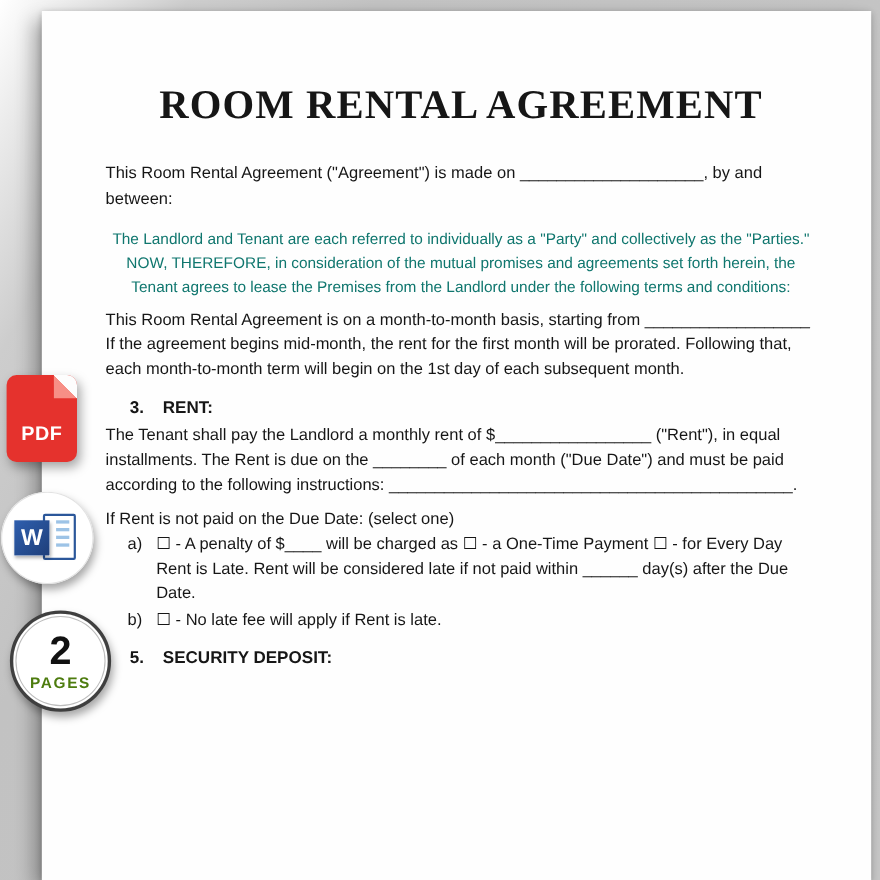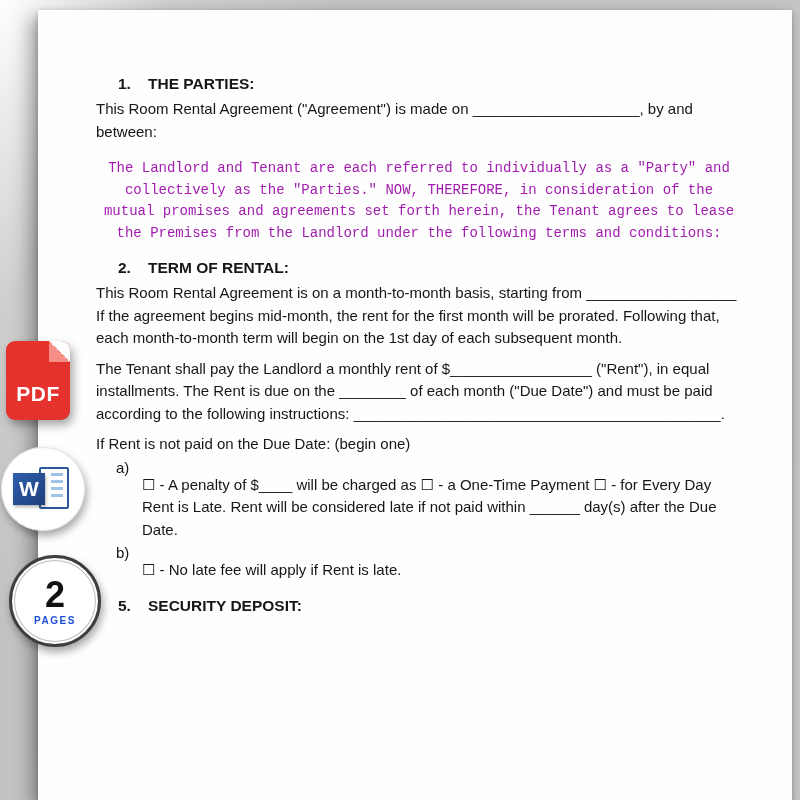--- a/index.html
+++ b/index.html
@@ -22,42 +22,42 @@
     font-family:"Liberation Serif", serif; font-weight:bold;
     font-size:37px; letter-spacing:1px; text-align:center;
     margin:14px 0 30px;
   }
   .sec { margin-bottom:8px; }
   .sec-heading { font-weight:bold; font-size:15.5px; padding-left:22px; margin:15px 0 5px; }
   .sec-heading .num { display:inline-block; min-width:30px; }
   p.body-line { font-size:15px; line-height:22.5px; }
   .note {
     text-align:center; font-size:14px; line-height:21.5px;
-    margin:15px 6px 4px; color:#a21caf;font-family:Liberation Mono, monospace;
+    margin:15px 6px 4px; color:#0f766e;
   }
   .list-item { display:flex; padding-left:20px; font-size:15px; line-height:22.5px; margin:1px 0; }
   .li-label { flex:0 0 26px; }
-  .li-text { flex:1;margin-top:17px; }
+  .li-text { flex:1; }
   b, strong { font-weight:bold; }
 
   
   .pdf-badge {
     position:absolute; left:6px; top:341px; width:64px; height:79px;
     filter:drop-shadow(3px 5px 5px rgba(0,0,0,0.35));
   }
   .pdf-body {
     position:absolute; inset:0; background:#e5322d; border-radius:9px;
     display:flex; align-items:center; justify-content:center;
   }
   .pdf-fold {
     position:absolute; top:0; right:0; width:21px; height:21px;
     background:linear-gradient(225deg,#fdfdfd 0 50%, #f78f86 50% 100%);
     border-top-right-radius:9px;
   }
-  .pdf-label { color:#ffffff; font-weight:bold; font-size:21px; letter-spacing:0.5px; margin-top:27px; }
+  .pdf-label { color:#ffffff; font-weight:bold; font-size:18px; letter-spacing:0.5px; margin-top:27px; }
 
   
   .word-badge {
     position:absolute; left:1px; top:447px; width:84px; height:84px;
     background:#ffffff; border-radius:50%;
     box-shadow:2px 5px 8px rgba(0,0,0,0.35), inset 0 0 0 1px #e2e2e2;
   }
   .word-doc {
     position:absolute; right:16px; top:20px; width:30px; height:42px;
     background:#ffffff; border:2px solid #2b579a; border-radius:2px;
@@ -73,52 +73,50 @@
 
   
   .pages-badge {
     position:absolute; left:9px; top:555px; width:92px; height:92px;
     background:#ffffff; border-radius:50%;
     border:3px solid #3f3f3f;
     box-shadow:2px 5px 8px rgba(0,0,0,0.35), inset 0 0 0 2px #ffffff, inset 0 0 0 3px #bdbdbd;
     display:flex; flex-direction:column; align-items:center; justify-content:center;
   }
   .pages-count { font-size:36px; font-weight:bold; line-height:36px; color:#111; }
-  .pages-label { font-size:10px; font-weight:bold; letter-spacing:1.5px; color:#1d4ed8; margin-top:2px; }
+  .pages-label { font-size:14px; font-weight:bold; letter-spacing:1.5px; color:#4d7c0f; margin-top:2px; }
 </style>
 </head>
 <body>
 
 <div class="stage">
 
   <div class="doc-page">
     <div class="doc-inner">
 
+      <h1 class="doc-title">ROOM RENTAL AGREEMENT</h1>
 
       <div class="sec">
-        <div class="sec-heading">
-          <span class="num">1.</span><span>THE PARTIES:</span>
-        </div>
         <p class="body-line">This Room Rental Agreement ("Agreement") is made on ____________________, by and between:</p>
         <p class="note">The Landlord and Tenant are each referred to individually as a "Party" and collectively as the "Parties." NOW, THEREFORE, in consideration of the mutual promises and agreements set forth herein, the Tenant agrees to lease the Premises from the Landlord under the following terms and conditions:</p>
       </div>
 
       <div class="sec">
-        <div class="sec-heading">
-          <span class="num">2.</span><span>TERM OF RENTAL:</span>
-        </div>
         <p class="body-line">This Room Rental Agreement is on a month-to-month basis, starting from __________________ If the agreement begins mid-month, the rent for the first month will be prorated. Following that, each month-to-month term will begin on the 1st day of each subsequent month.</p>
       </div>
 
       <div class="sec">
+        <div class="sec-heading">
+          <span class="num">3.</span><span>RENT:</span>
+        </div>
         <p class="body-line">The Tenant shall pay the Landlord a monthly rent of $_________________ ("Rent"), in equal installments. The Rent is due on the ________ of each month ("Due Date") and must be paid according to the following instructions: ____________________________________________.</p>
       </div>
 
       <div class="sec">
-        <p class="body-line">If Rent is not paid on the Due Date: (begin one)</p>
+        <p class="body-line">If Rent is not paid on the Due Date: (select one)</p>
         <div class="list-item">
           <span class="li-label">a)</span>
           <span class="li-text">☐ - A penalty of $____ will be charged as ☐ - a One-Time Payment ☐ - for Every Day Rent is Late. Rent will be considered late if not paid within ______ day(s) after the Due Date.</span>
         </div>
         <div class="list-item">
           <span class="li-label">b)</span>
           <span class="li-text">☐ - No late fee will apply if Rent is late.</span>
         </div>
       </div>
 

